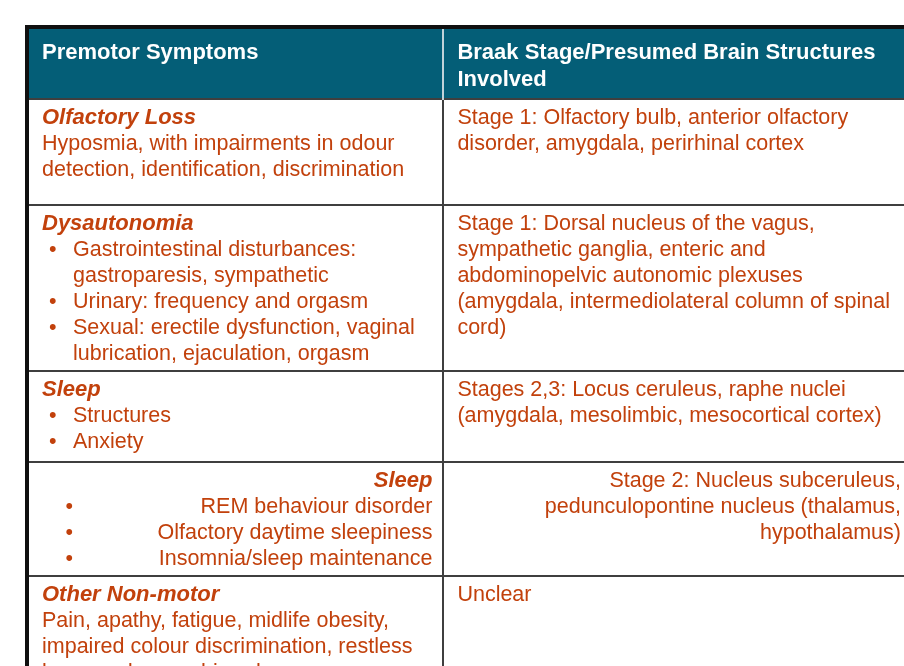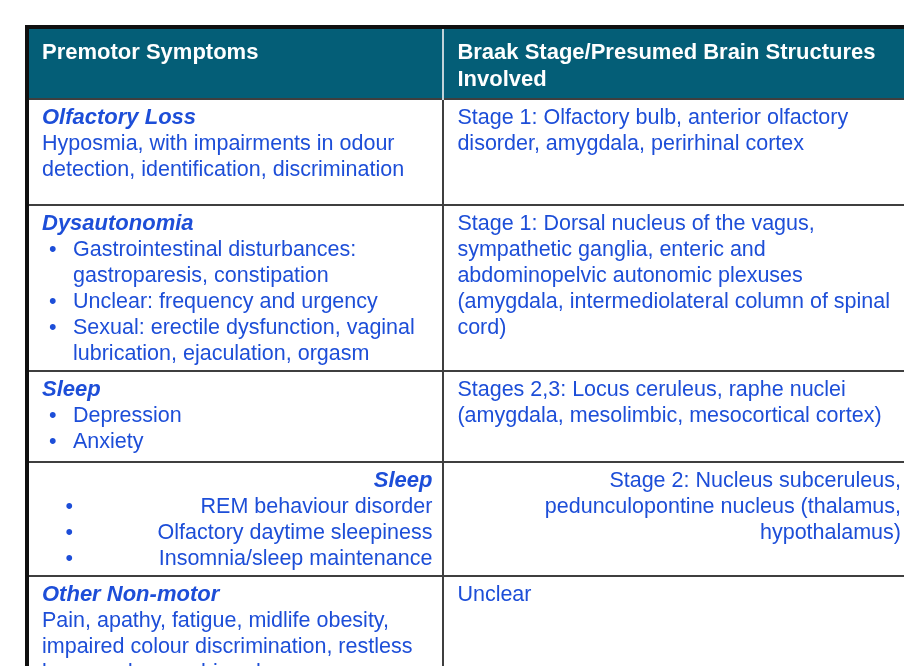--- a/index.html
+++ b/index.html
@@ -20,21 +20,21 @@
     height: 652px;
     border-collapse: collapse;
     table-layout: fixed;
     border: 4px solid #101010;
     background: #ffffff;
   }
   th, td {
     vertical-align: top;
     text-align: left;
     box-sizing: border-box;
-    color: #1d4ed8;
+    color: #c2410c;
   }
   col.c-left  { width: 47%; }
   col.c-right { width: 53%; }
 
   thead th {
     background: #045e77;
     color: #ffffff;
     font-size: 22px;
     font-weight: bold;
     line-height: 27px;
@@ -112,42 +112,42 @@
         </td>
         <td>Stage 1: Olfactory bulb, anterior olfactory disorder, amygdala, perirhinal cortex</td>
       </tr>
 
       <tr class="row-dysautonomia">
         <td>
           <div class="sym-title">Dysautonomia</div>
           <ul class="bullets">
             <li>
               <span class="marker">•</span>
-              <span class="li-text">Gastrointestinal disturbances: gastroparesis, constipation</span>
+              <span class="li-text">Gastrointestinal disturbances: gastroparesis, sympathetic</span>
             </li>
             <li>
               <span class="marker">•</span>
-              <span class="li-text">Unclear: frequency and urgency</span>
+              <span class="li-text">Urinary: frequency and orgasm</span>
             </li>
             <li>
               <span class="marker">•</span>
               <span class="li-text">Sexual: erectile dysfunction, vaginal lubrication, ejaculation, orgasm</span>
             </li>
           </ul>
         </td>
         <td>Stage 1: Dorsal nucleus of the vagus, sympathetic ganglia, enteric and abdominopelvic autonomic plexuses (amygdala, intermediolateral column of spinal cord)</td>
       </tr>
 
       <tr class="row-mood">
         <td>
           <div class="sym-title">Sleep</div>
           <ul class="bullets">
             <li>
               <span class="marker">•</span>
-              <span class="li-text">Depression</span>
+              <span class="li-text">Structures</span>
             </li>
             <li>
               <span class="marker">•</span>
               <span class="li-text">Anxiety</span>
             </li>
           </ul>
         </td>
         <td>Stages 2,3: Locus ceruleus, raphe nuclei (amygdala, mesolimbic, mesocortical cortex)</td>
       </tr>
 

